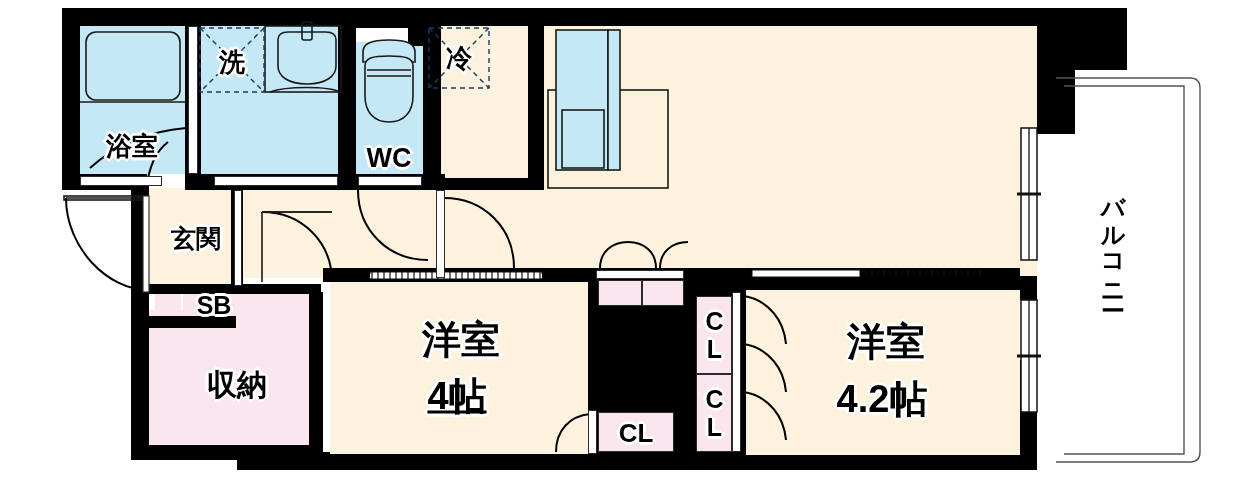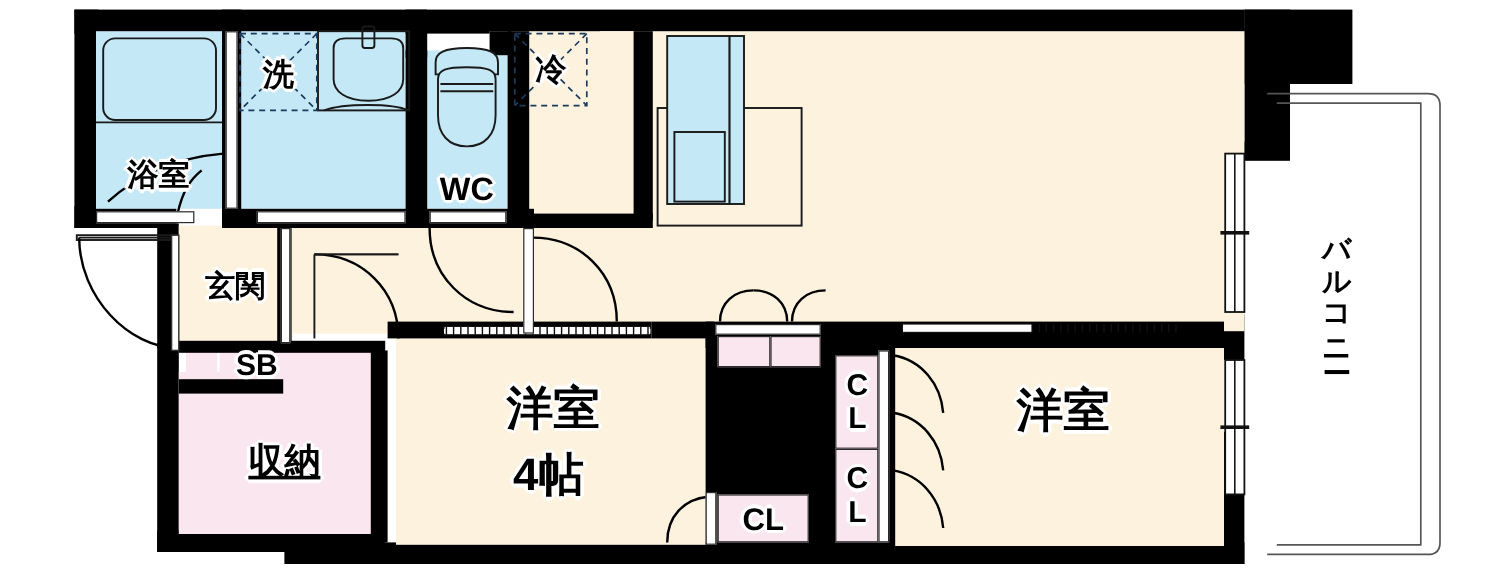--- a/index.html
+++ b/index.html
@@ -221,26 +221,27 @@
   <div class="abs closet thin" style="left:696px;top:374px;width:36px;height:78px;border-width:1.2px;"></div>
 
   <div class="lbl ctr" style="left:132px;top:146px;font-size:26px;">浴室</div>
   <div class="lbl ctr" style="left:232px;top:62px;font-size:26px;">洗</div>
   <div class="lbl ctr" style="left:389px;top:158px;font-size:27px;">WC</div>
   <div class="lbl ctr" style="left:459px;top:58px;font-size:26px;">冷</div>
 
 
   <div class="lbl ctr" style="left:196px;top:238px;font-size:25px;">玄関</div>
   <div class="lbl ctr" style="left:214px;top:305px;font-size:25px;">SB</div>
-  <div class="lbl ctr" style="left:237px;top:385px;font-size:30px;text-decoration:underline;">収納</div>
+  <div class="lbl ctr" style="left:237px;top:385px;font-size:30px;">収納</div>
 
   <div class="lbl ctr" style="left:461px;top:340px;font-size:39px;">洋室</div>
-  <div class="lbl ctr" style="left:457px;top:396px;font-size:38px;">4帖</div>
+  <div class="lbl ctr" style="left:457px;top:396px;font-size:38px;text-decoration:underline;">4帖</div>
 
   <div class="lbl ctr" style="left:886px;top:342px;font-size:39px;">洋室</div>
+  <div class="lbl ctr" style="left:882px;top:399px;font-size:38px;">4.2帖</div>
 
   <div class="lbl ctr" style="left:636px;top:433px;font-size:26px;">CL</div>
   <div class="lbl ctr vert" style="left:714px;top:335px;font-size:25px;">CL</div>
   <div class="lbl ctr vert" style="left:714px;top:413px;font-size:25px;">CL</div>
 
   <div class="lbl ctr vert" style="left:1113px;top:240px;font-size:24px;letter-spacing:2px;">バルコニー</div>
 
 </div>
 
 </body></html>

